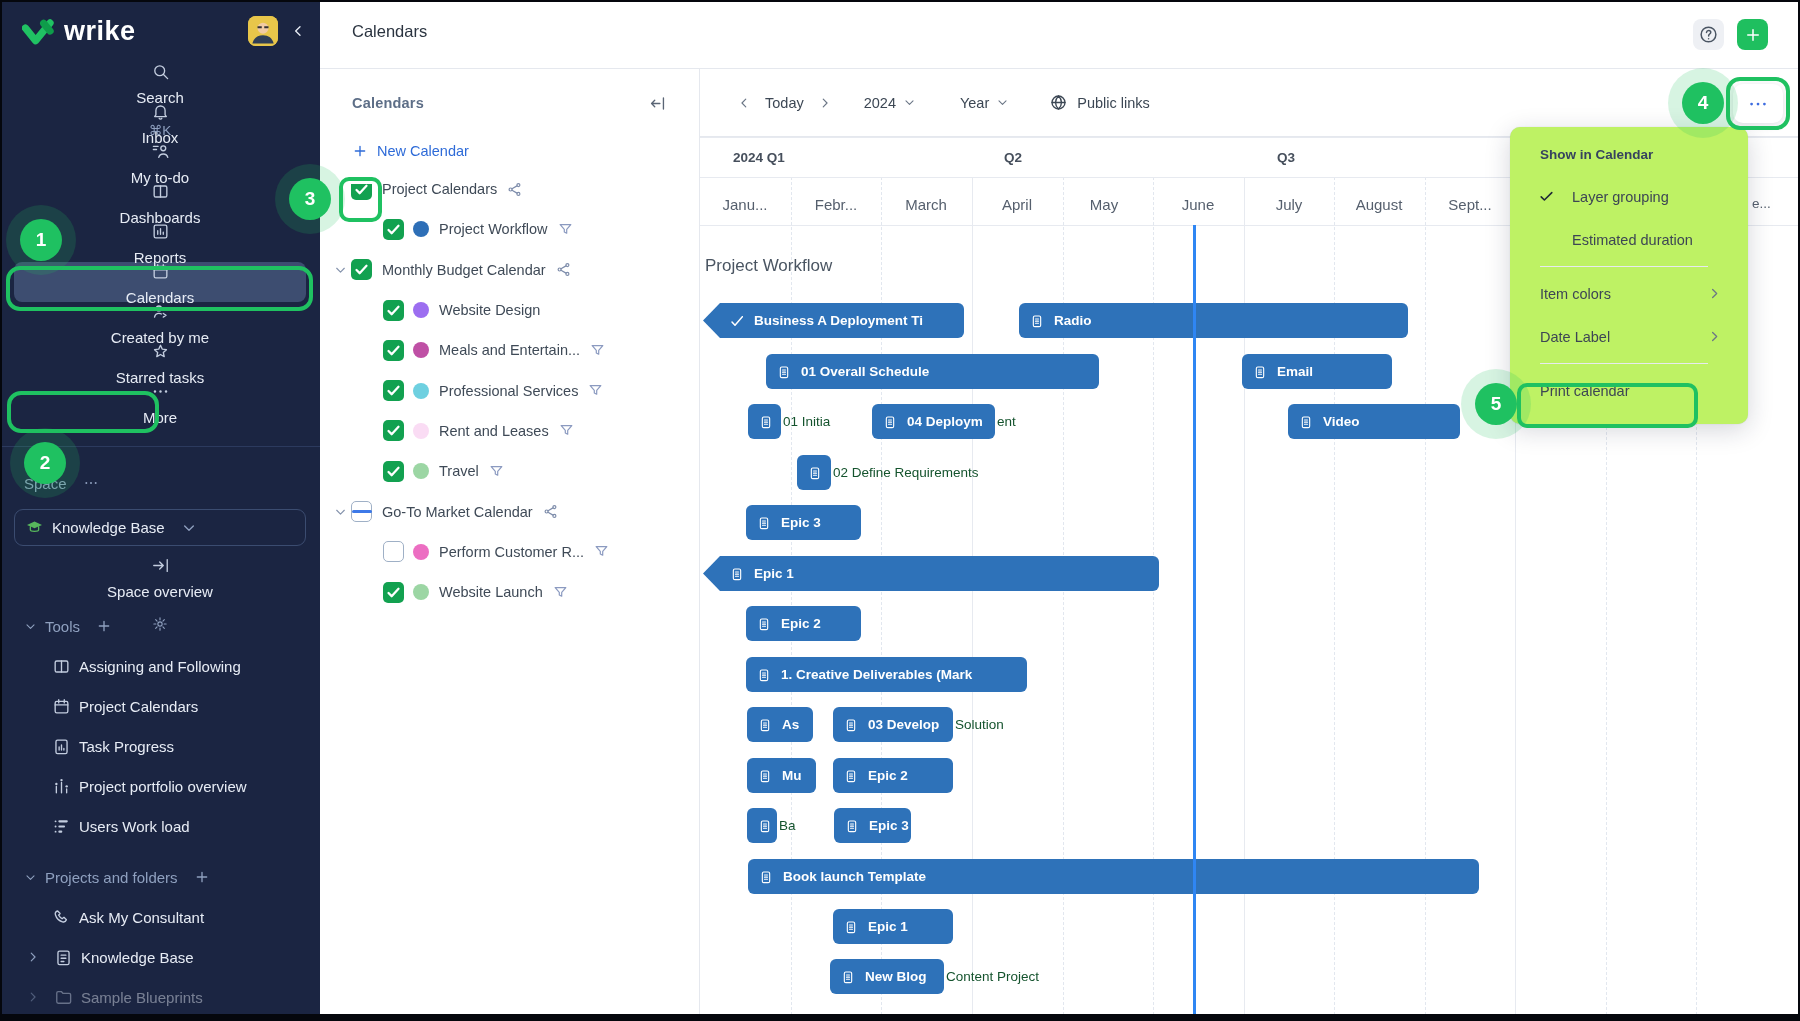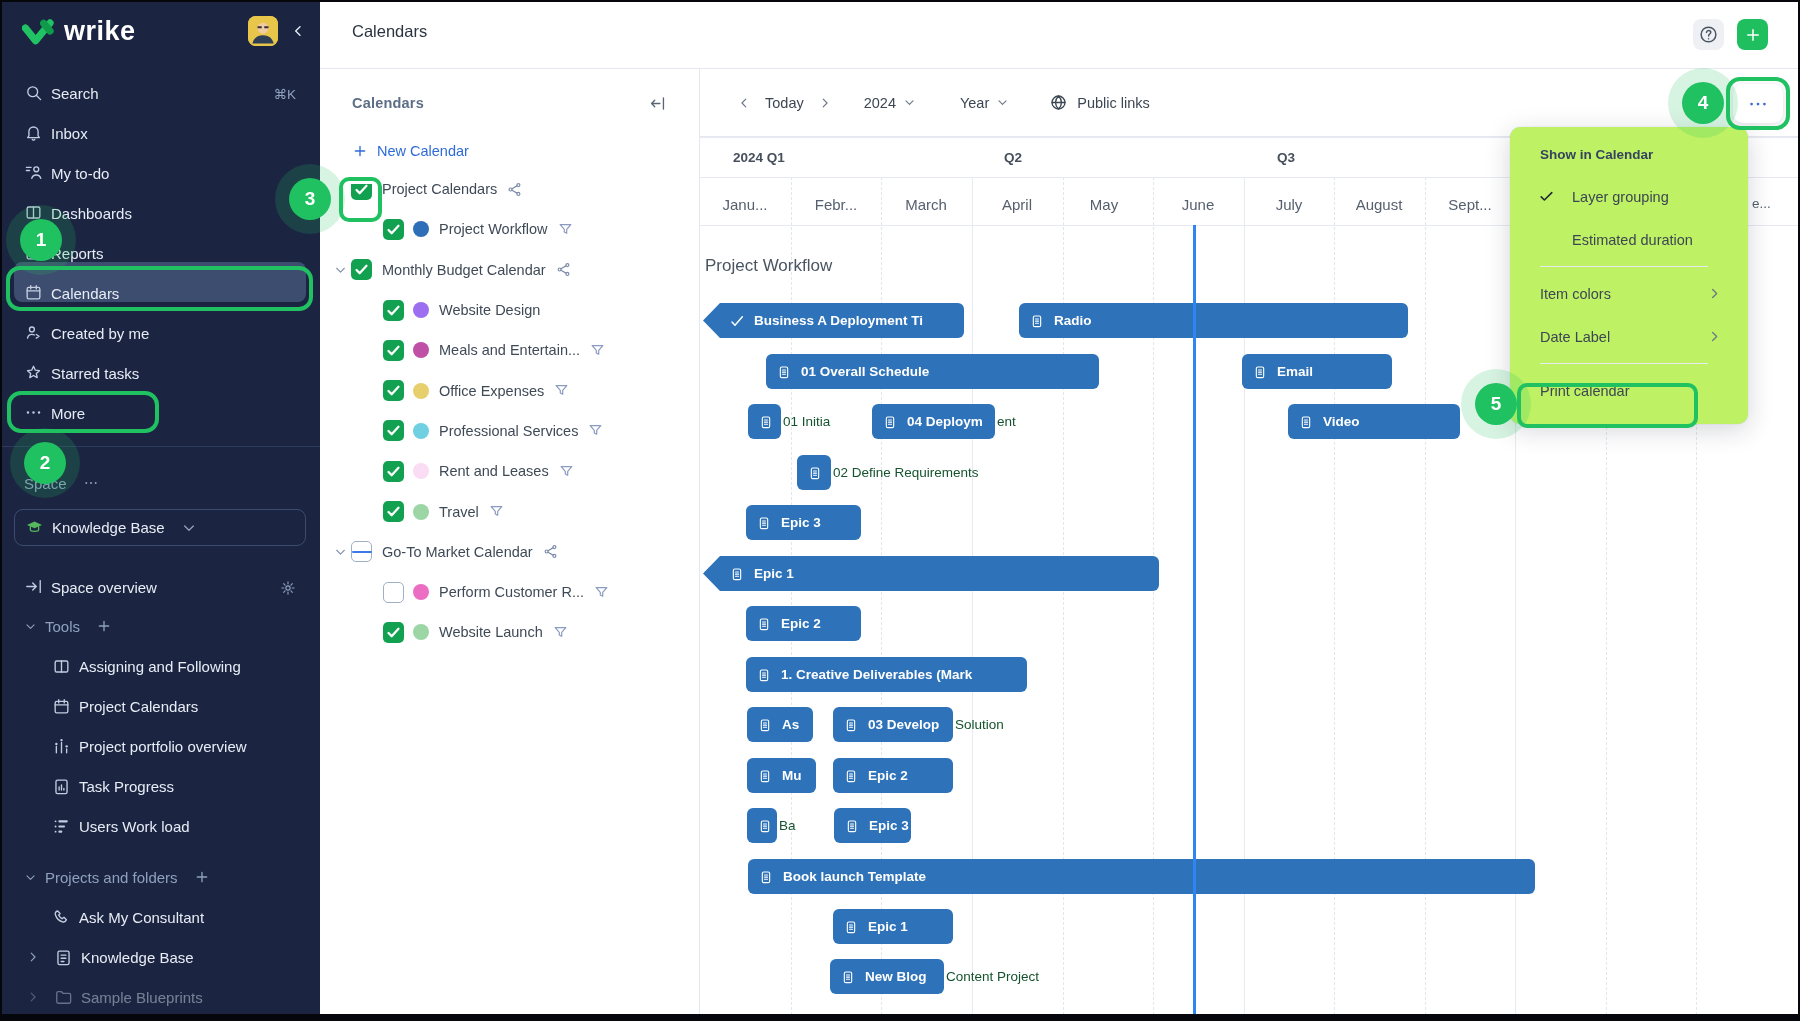--- a/index.html
+++ b/index.html
@@ -10,22 +10,22 @@
   svg{display:block;}
   .icon{display:inline-flex;align-items:center;justify-content:center;flex:none;}
 
   
   .sidebar{position:absolute;left:0;top:0;width:320px;height:1021px;background:#1b2542;z-index:2;overflow:hidden;}
   .sb-top{display:flex;align-items:center;height:62px;padding:0 14px 0 22px;}
   .sb-logo{display:flex;align-items:center;gap:8px;flex:1;}
   .sb-logo-text{color:#fff;font-size:27px;font-weight:bold;letter-spacing:.5px;}
   .avatar{width:30px;height:30px;border-radius:8px;background:#e8c64a;overflow:hidden;margin-right:12px;}
   .sb-collapse{color:#e8edf5;}
-  .sb-item{display:flex;align-items:flex-end;height:40px;margin:0 14px;padding:0 10px;border-radius:8px;
-           color:#e7ecf5;font-size:15px;gap:8px;cursor:pointer;}
+  .sb-item{display:flex;align-items:center;height:40px;margin:0 14px;padding:0 10px;border-radius:8px;
+           color:#e7ecf5;font-size:15px;gap:8px;cursor:pointer;flex-direction:column;}
   .sb-item .icon{width:19px;height:19px;color:#c3cddf;}
   .sb-item.selected{background:#3d4d70;}
   .sb-item .grow{flex:1;}
   .sb-right-txt{color:#8fa0bf;font-size:13.5px;}
   .sb-divider{height:1px;background:#2c3a5e;margin:24px 0 16px 0;}
   .sb-section{display:flex;align-items:center;height:40px;margin:0 14px;padding:0 10px;color:#8fa0bf;font-size:15px;gap:8px;}
   .sb-section .icon{width:16px;height:16px;color:#8fa0bf;}
   .sb-card{display:flex;align-items:center;height:37px;margin:6px 14px 0 14px;padding:0 10px;border:1px solid #3b4c70;
            border-radius:9px;color:#e7ecf5;font-size:15px;gap:8px;cursor:pointer;}
   .sb-card .icon{width:19px;height:19px;}
@@ -325,37 +325,37 @@
               <rect x="4" y="5.5" width="16" height="14.5" rx="2"></rect>
               <path d="M4 10h16M8.5 3.5v4M15.5 3.5v4"></path>
             </svg>
           </span>
           <span>Project Calendars</span>
           <span class="grow"></span>
         </div>
         <div class="sb-child">
           <span class="icon ">
             <svg viewBox="0 0 24 24" width="100%" height="100%" fill="none" stroke="currentColor" stroke-width="1.7" stroke-linecap="round" stroke-linejoin="round">
+              <rect x="5" y="4" width="14" height="17" rx="2"></rect>
+              <path d="M9 16.5v-4M12 16.5V10M15 16.5v-2"></path>
+            </svg>
+          </span>
+          <span>Task Progress</span>
+          <span class="grow"></span>
+        </div>
+        <div class="sb-child">
+          <span class="icon ">
+            <svg viewBox="0 0 24 24" width="100%" height="100%" fill="none" stroke="currentColor" stroke-width="1.7" stroke-linecap="round" stroke-linejoin="round">
               <path d="M5.5 20v-8M12 20V7M18.5 20v-5"></path>
               <circle cx="5.5" cy="8.8" r="1.5" fill="currentColor" stroke="none"></circle>
               <circle cx="12" cy="3.9" r="1.5" fill="currentColor" stroke="none"></circle>
               <circle cx="18.5" cy="11.8" r="1.5" fill="currentColor" stroke="none"></circle>
             </svg>
           </span>
           <span>Project portfolio overview</span>
-          <span class="grow"></span>
-        </div>
-        <div class="sb-child">
-          <span class="icon ">
-            <svg viewBox="0 0 24 24" width="100%" height="100%" fill="none" stroke="currentColor" stroke-width="1.7" stroke-linecap="round" stroke-linejoin="round">
-              <rect x="5" y="4" width="14" height="17" rx="2"></rect>
-              <path d="M9 16.5v-4M12 16.5V10M15 16.5v-2"></path>
-            </svg>
-          </span>
-          <span>Task Progress</span>
           <span class="grow"></span>
         </div>
         <div class="sb-child">
           <span class="icon ">
             <svg viewBox="0 0 24 24" width="100%" height="100%" fill="none" stroke="currentColor" stroke-width="1.7" stroke-linecap="round" stroke-linejoin="round">
               <circle cx="4.5" cy="5.5" r="1.2" fill="currentColor" stroke="none"></circle>
               <circle cx="4.5" cy="12" r="1.2" fill="currentColor" stroke="none"></circle>
               <circle cx="4.5" cy="18.5" r="1.2" fill="currentColor" stroke="none"></circle>
               <rect x="8" y="4.2" width="12" height="2.6" rx="1.3" fill="currentColor" stroke="none"></rect>
               <rect x="8" y="10.7" width="8.5" height="2.6" rx="1.3" fill="currentColor" stroke="none"></rect>
@@ -500,34 +500,20 @@
           <span class="tree-label">Website Design</span>
         </div>
         <div class="tree-row lvl2">
           <span class="cb checked">
             <svg viewBox="0 0 24 24" width="100%" height="100%" fill="none" stroke="currentColor" stroke-width="1.7" stroke-linecap="round" stroke-linejoin="round">
               <path d="M6.3 12.6l3.6 3.6 7.8-8.4" stroke-width="2.6"></path>
             </svg>
           </span>
           <span class="dot" style="background: rgb(191, 80, 165);"></span>
           <span class="tree-label">Meals and Entertain...</span>
-          <span class="icon tree-ico">
-            <svg viewBox="0 0 24 24" width="100%" height="100%" fill="none" stroke="currentColor" stroke-width="1.7" stroke-linecap="round" stroke-linejoin="round">
-              <path d="M4.5 5h15l-5.8 6.7v5.6l-3.4-1.9v-3.7z"></path>
-            </svg>
-          </span>
-        </div>
-        <div class="tree-row lvl2">
-          <span class="cb checked">
-            <svg viewBox="0 0 24 24" width="100%" height="100%" fill="none" stroke="currentColor" stroke-width="1.7" stroke-linecap="round" stroke-linejoin="round">
-              <path d="M6.3 12.6l3.6 3.6 7.8-8.4" stroke-width="2.6"></path>
-            </svg>
-          </span>
-          <span class="dot" style="background: rgb(231, 207, 110);"></span>
-          <span class="tree-label">Office Expenses</span>
           <span class="icon tree-ico">
             <svg viewBox="0 0 24 24" width="100%" height="100%" fill="none" stroke="currentColor" stroke-width="1.7" stroke-linecap="round" stroke-linejoin="round">
               <path d="M4.5 5h15l-5.8 6.7v5.6l-3.4-1.9v-3.7z"></path>
             </svg>
           </span>
         </div>
         <div class="tree-row lvl2">
           <span class="cb checked">
             <svg viewBox="0 0 24 24" width="100%" height="100%" fill="none" stroke="currentColor" stroke-width="1.7" stroke-linecap="round" stroke-linejoin="round">
               <path d="M6.3 12.6l3.6 3.6 7.8-8.4" stroke-width="2.6"></path>
@@ -845,21 +831,21 @@
       <div class="bar-out" style="left: 779px; top: 808px;"> Ba</div>
       <div class="bar" style="left: 834px; top: 808px; width: 77px;">
         <span class="icon ">
           <svg viewBox="0 0 24 24" width="100%" height="100%" fill="none" stroke="currentColor" stroke-width="1.7" stroke-linecap="round" stroke-linejoin="round">
             <rect x="6.5" y="4.5" width="11" height="16" rx="2.2"></rect>
             <path d="M9.8 9h4.4M9.8 12.2h4.4M9.8 15.4h4.4"></path>
           </svg>
         </span>
         <span>Epic 3</span>
       </div>
-      <div class="bar" style="left: 748px; top: 859px; width: 787px;">
+      <div class="bar" style="left: 748px; top: 859px; width: 731px;">
         <span class="icon ">
           <svg viewBox="0 0 24 24" width="100%" height="100%" fill="none" stroke="currentColor" stroke-width="1.7" stroke-linecap="round" stroke-linejoin="round">
             <rect x="6.5" y="4.5" width="11" height="16" rx="2.2"></rect>
             <path d="M9.8 9h4.4M9.8 12.2h4.4M9.8 15.4h4.4"></path>
           </svg>
         </span>
         <span>Book launch Template</span>
       </div>
       <div class="bar" style="left: 833px; top: 909px; width: 120px;">
         <span class="icon ">

